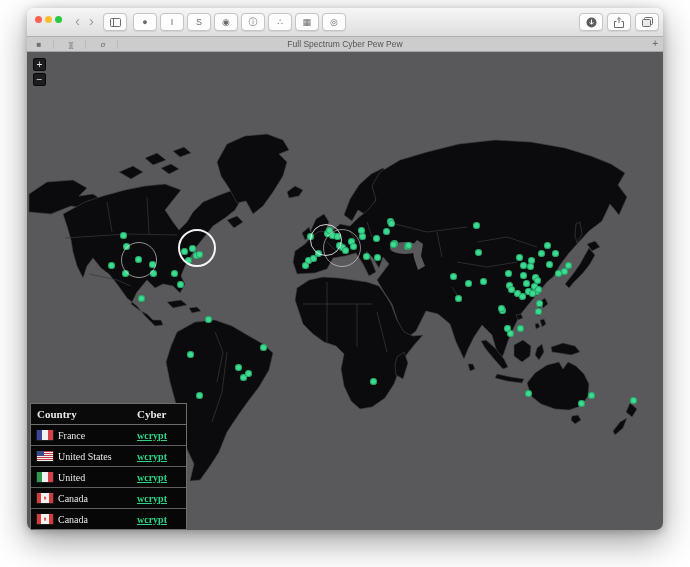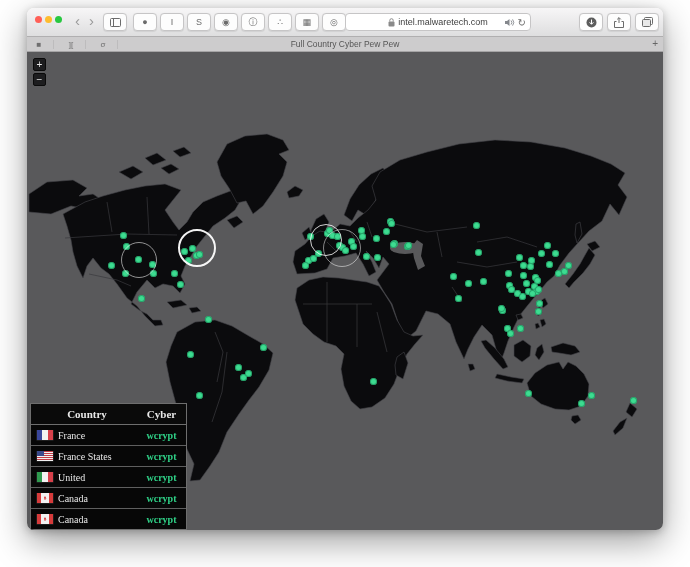--- a/index.html
+++ b/index.html
@@ -33,28 +33,28 @@
   .content{position:relative;flex:1;background:#59595b;overflow:hidden;}
   .map-svg{position:absolute;left:0;top:0;width:636px;height:480px;}
   .dot{position:absolute;width:7px;height:7px;border-radius:50%;background:#3ddc91;
        box-shadow:inset 0 0 0 1px rgba(20,120,75,.55);}
   .ping{position:absolute;border-radius:50%;border-style:solid;border-color:#fff;}
   .zoomctl{position:absolute;left:6px;top:6px;display:flex;flex-direction:column;gap:2px;}
   .zbtn{width:13px;height:13px;background:#1d1d1f;color:#e8e8e8;border:1px solid #0a0a0a;border-radius:2px;
         font-size:10px;line-height:11px;text-align:center;box-sizing:border-box;cursor:pointer;}
   
   .feed{position:absolute;left:3px;bottom:0;width:157px;background:#050505;border:1px solid #6e6e6e;
-        box-sizing:border-box;font-family:"Liberation Serif",serif;color:#e8e8e8;text-align:center;}
+        box-sizing:border-box;font-family:"Liberation Serif",serif;color:#e8e8e8;}
   .feed-head{display:flex;height:20px;align-items:center;font-weight:bold;font-size:11px;
              border-bottom:1px solid #6e6e6e;background:#0a0a0a;}
   .feed-row{display:flex;height:20px;align-items:center;font-size:10px;border-bottom:1px solid #5f5f5f;
             background:#070707;}
   .feed-row:last-child{border-bottom:none;}
   .cell-country{flex:1;display:flex;align-items:center;padding-left:6px;white-space:nowrap;overflow:hidden;}
-  .cell-botnet{width:49px;flex:none;color:#2fd187;font-weight:bold;}
+  .cell-botnet{width:49px;flex:none;color:#2fd187;font-weight:bold;text-decoration:underline;}
   .head-country{flex:1;padding-left:6px;}
   .head-botnet{width:49px;flex:none;}
   .flag{width:16px;height:10px;display:inline-block;position:relative;margin-right:5px;flex:none;
         box-shadow:0 0 0 .5px rgba(255,255,255,.18);}
   .flag-fr{background:linear-gradient(90deg,#39469c 0 33%,#f2f2f2 33% 66%,#d6404a 66%);}
   .flag-it{background:linear-gradient(90deg,#2e9a4e 0 33%,#f2f2f2 33% 66%,#d6404a 66%);}
   .flag-ca{background:linear-gradient(90deg,#d63b3b 0 26%,#f2f2f2 26% 74%,#d63b3b 74%);}
   .flag-ca::after{content:"";position:absolute;left:6.5px;top:3px;width:3px;height:4px;background:#d63b3b;
         clip-path:polygon(50% 0,100% 60%,65% 60%,65% 100%,35% 100%,35% 60%,0 60%);}
   .flag-us{background:repeating-linear-gradient(180deg,#c23c47 0 1px,#f2f2f2 1px 2px);}
@@ -104,34 +104,20 @@
             <span>∴</span>
           </div>
           <div class="tb-btn" style="left: 268px; width: 24px;">
             <span>▦</span>
           </div>
           <div class="tb-btn" style="left: 295px; width: 24px;">
             <span>◎</span>
           </div>
         </div>
 
-      <div class="url-field">
-        <svg class="mini" width="7" height="9" viewBox="0 0 7 9" style="margin-right:3px">
-          <rect x="0.5" y="3.5" width="6" height="5" rx="1" fill="#8a8a8a"></rect>
-          <path d="M1.8 3.5 V2.4 a1.7 1.7 0 0 1 3.4 0 V3.5" fill="none" stroke="#8a8a8a" stroke-width="1"></path>
-        </svg>
-        <span>intel.malwaretech.com</span>
-        <span class="url-right">
-          <svg class="mini" width="10" height="9" viewBox="0 0 10 9">
-            <polygon points="0,3 2,3 4.5,1 4.5,8 2,6 0,6" fill="#85888d"></polygon>
-            <path d="M6 2.5 a3 3 0 0 1 0 4 M7.6 1.4 a5 5 0 0 1 0 6.2" fill="none" stroke="#85888d" stroke-width="0.9"></path>
-          </svg>
-          <span class="reload-glyph">↻</span>
-        </span>
-      </div>
 
       <div class="tb-btn" style="left:552px;width:24px">
         <svg class="mini" width="11" height="11" viewBox="0 0 11 11">
           <circle cx="5.5" cy="5.5" r="5" fill="#5c5c5c"></circle>
           <path d="M5.5 2.5 V7 M3.6 5.3 L5.5 7.3 L7.4 5.3" fill="none" stroke="#fff" stroke-width="1"></path>
         </svg>
       </div>
       <div class="tb-btn" style="left:580px;width:24px">
         <svg class="mini" width="10" height="11" viewBox="0 0 10 11">
           <path d="M2.5 4.5 h-2 v6 h9 v-6 h-2" fill="none" stroke="#6b6b6b"></path>
@@ -145,21 +131,21 @@
         </svg>
       </div>
     </div>
 
     <div class="tabbar">
       <div class="pinned" id="pinnedTabs">
           <span class="pt">■</span>
           <span class="pt">][</span>
           <span class="pt">σ</span>
         </div>
-      <div class="tab-title">Full Country Cyber Pew Pew</div>
+      <div class="tab-title">Full Spectrum Cyber Pew Pew</div>
       <div class="newtab">+</div>
     </div>
 
     <div class="content">
 
       <svg class="map-svg" viewBox="0 0 636 480" preserveAspectRatio="none">
         <g fill="#0b0b0d" stroke="#454549" stroke-width="0.6">
 
           <path d="M2 142 L20 130 L46 128 L60 136 L52 144 L66 142 L78 150 L64 158 L44 154 L24 162 L2 160 Z"></path>
 
@@ -360,21 +346,21 @@
             <div class="feed-row">
               <span class="cell-country">
                 <span class="flag flag-fr"></span>
                 <span>France</span>
               </span>
               <span class="cell-botnet">wcrypt</span>
             </div>
             <div class="feed-row">
               <span class="cell-country">
                 <span class="flag flag-us"></span>
-                <span>France States</span>
+                <span>United States</span>
               </span>
               <span class="cell-botnet">wcrypt</span>
             </div>
             <div class="feed-row">
               <span class="cell-country">
                 <span class="flag flag-it"></span>
                 <span>United</span>
               </span>
               <span class="cell-botnet">wcrypt</span>
             </div>

